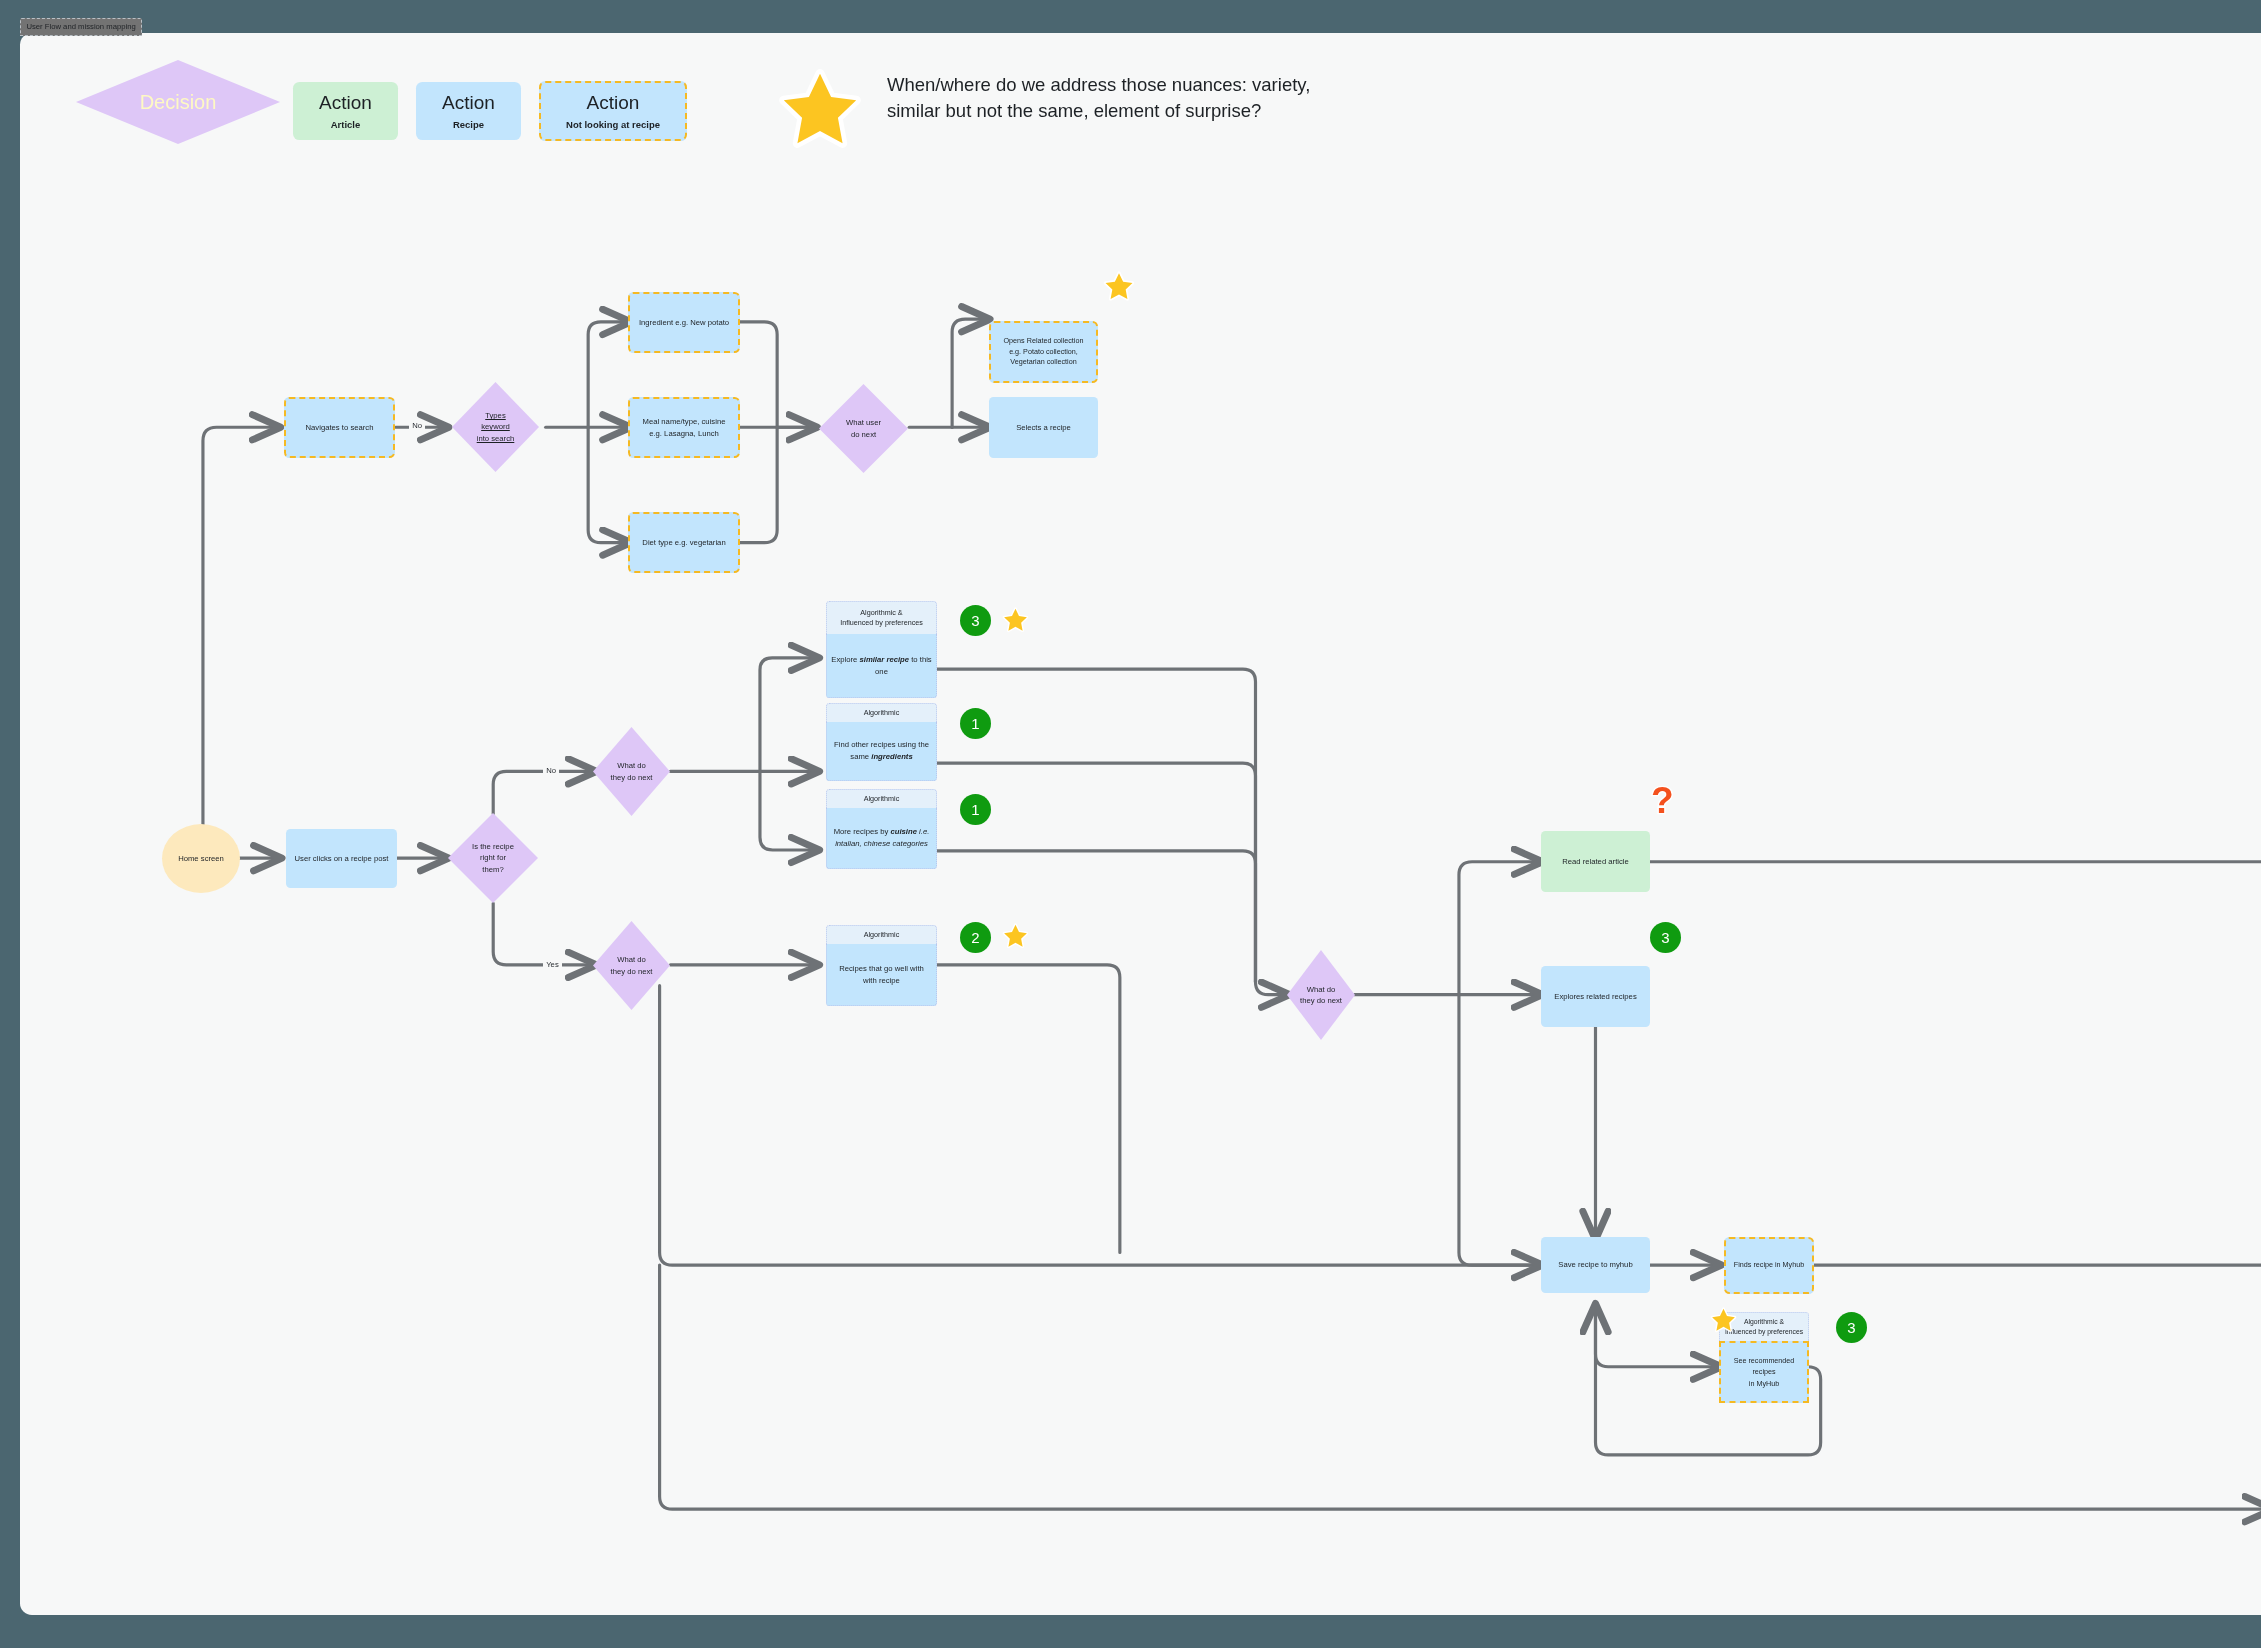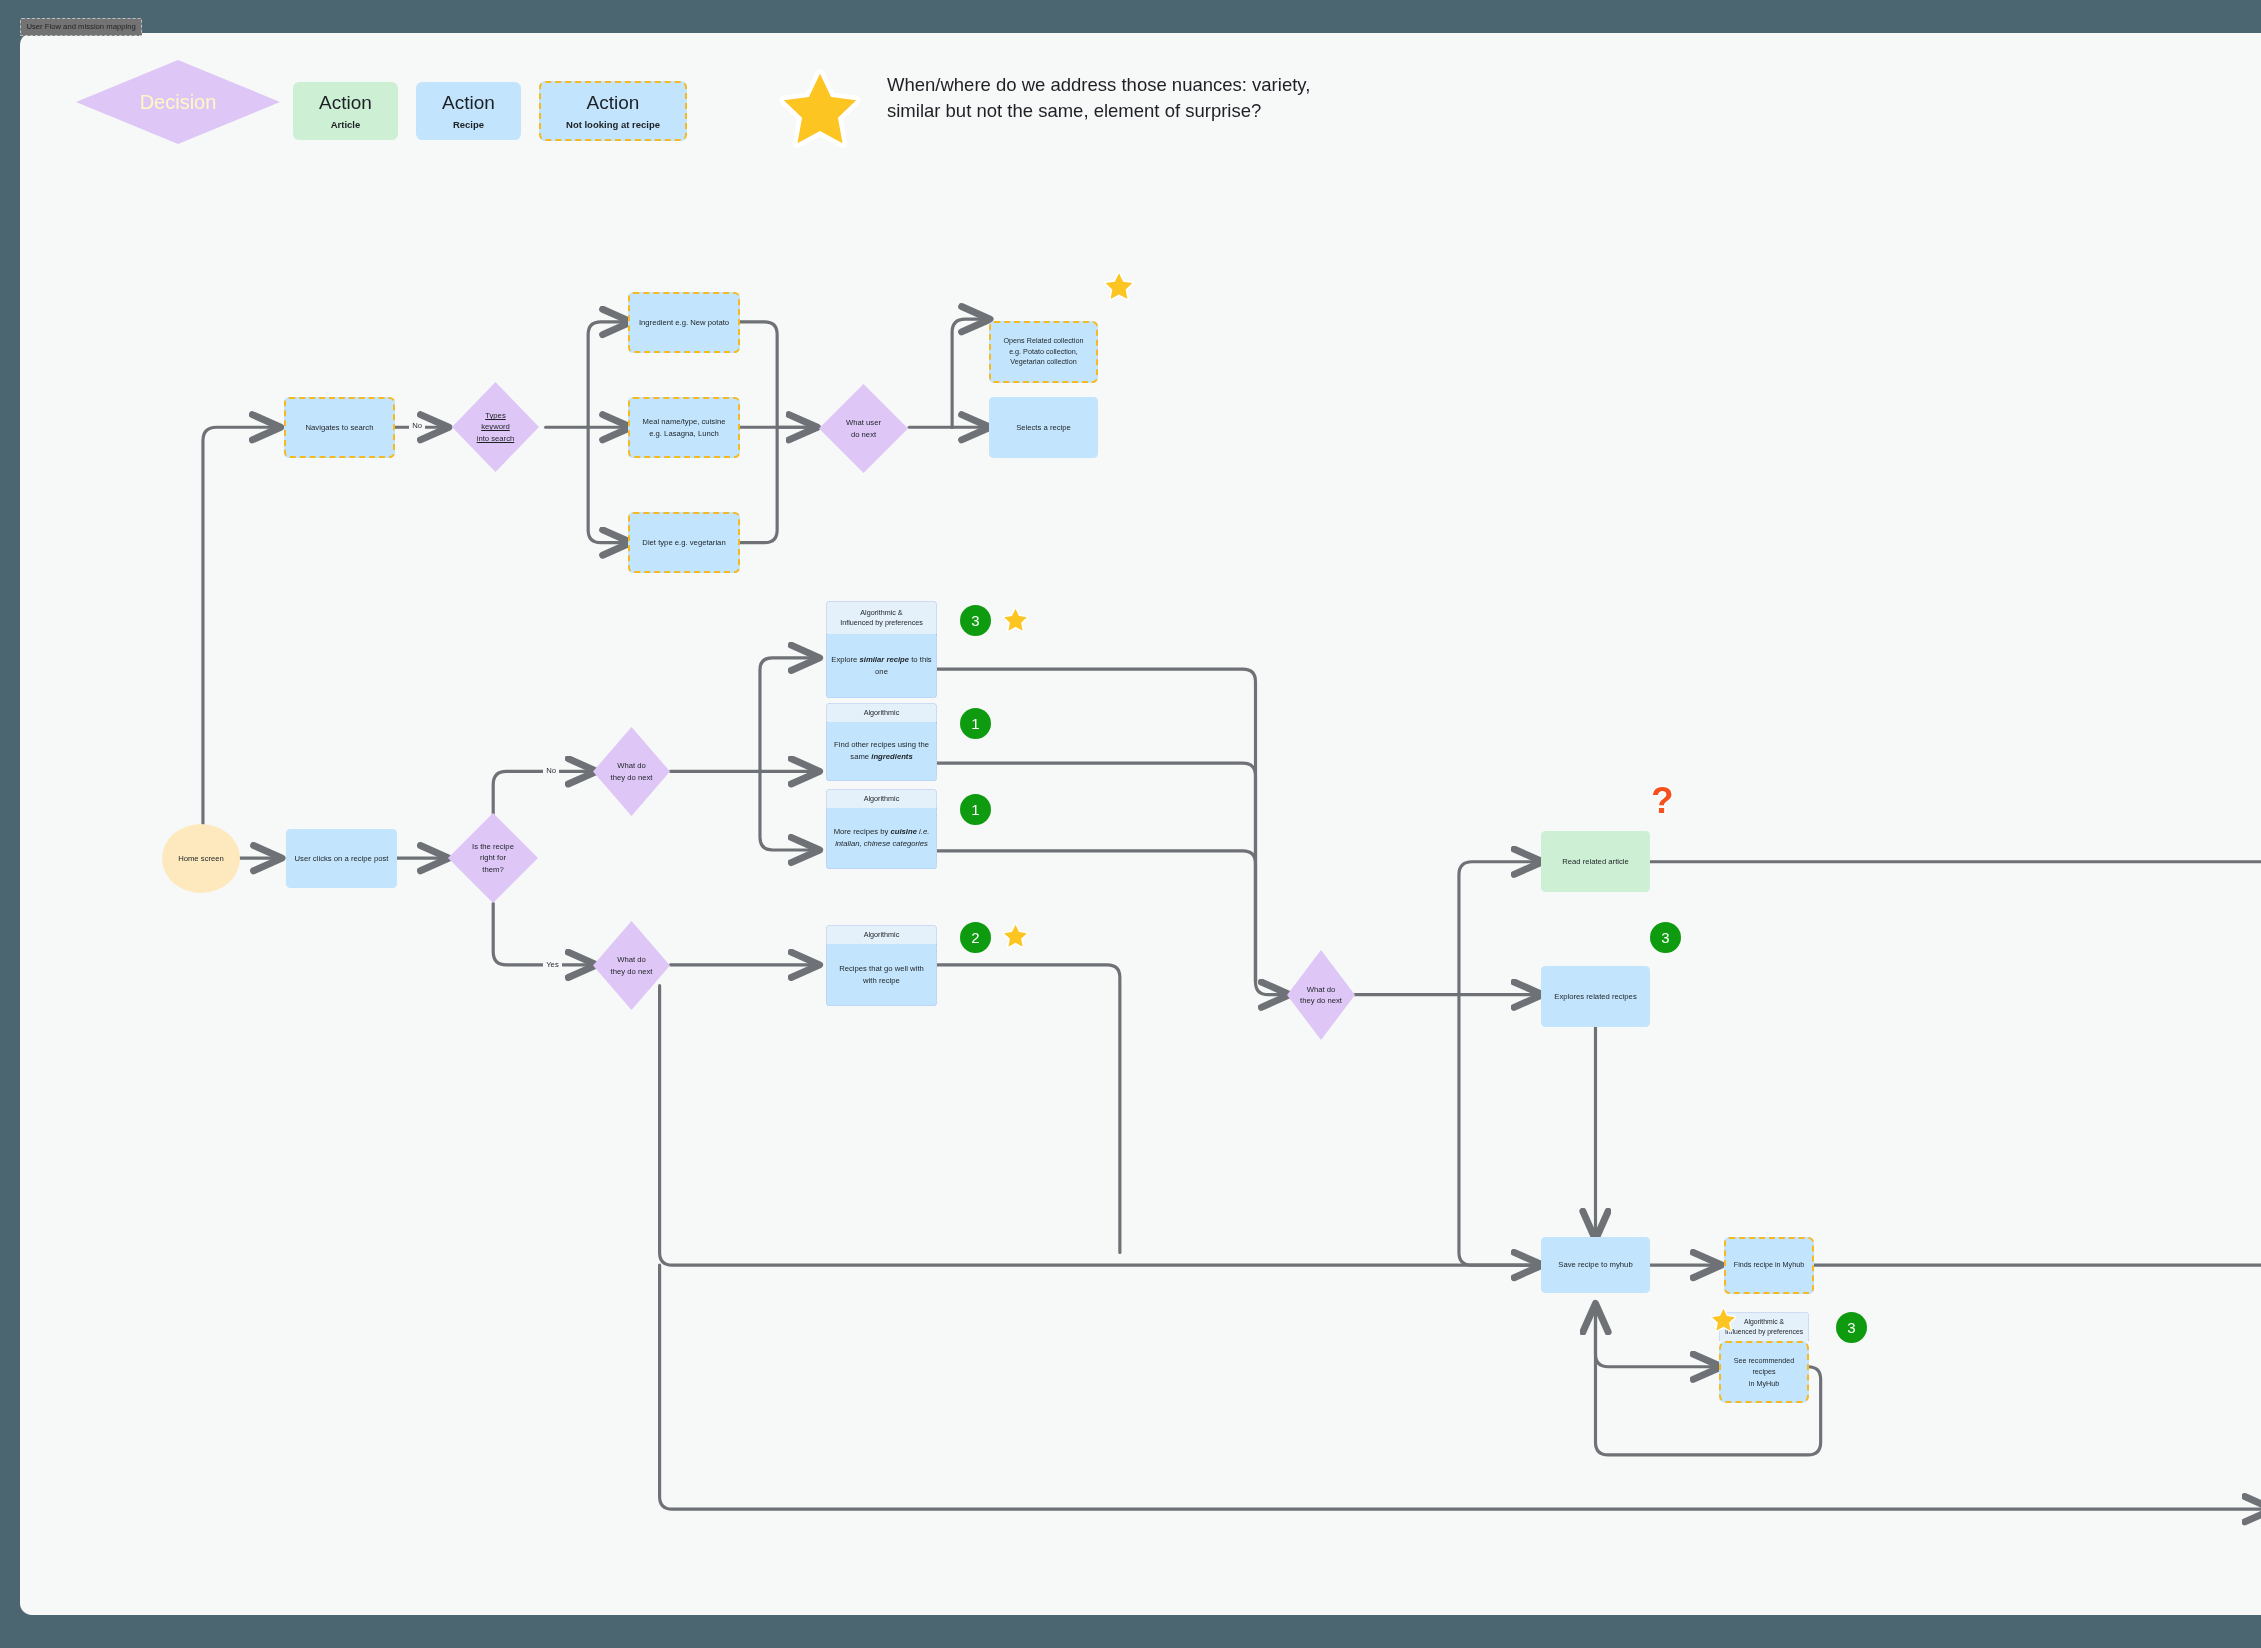--- a/index.html
+++ b/index.html
@@ -68,21 +68,21 @@
     background: #c2e5fd;
     border: 0.5px dotted #b9c7ee;
     border-top: none;
     border-radius: 0 0 3.6px 3.6px;
     display: flex; align-items: center; justify-content: center;
     text-align: center; color: #1d2125; line-height: 1.55;
     width: 100%; padding: 1.8px 3.6px;
   }
   .algo-body.dashed-out {
     border: 2.3px dashed #f5b922;
-    border-radius: 7px;
+    border-radius: 0;
   }
 
   
   .legend-diamond {
     position: absolute; width: 204px; height: 84px; z-index: 10;
     display: flex; align-items: center; justify-content: center;
   }
   .legend-diamond .dshape {
     position: absolute; inset: 0; background: #dec7f7;
     clip-path: polygon(50% 0%, 100% 50%, 50% 100%, 0% 50%);

